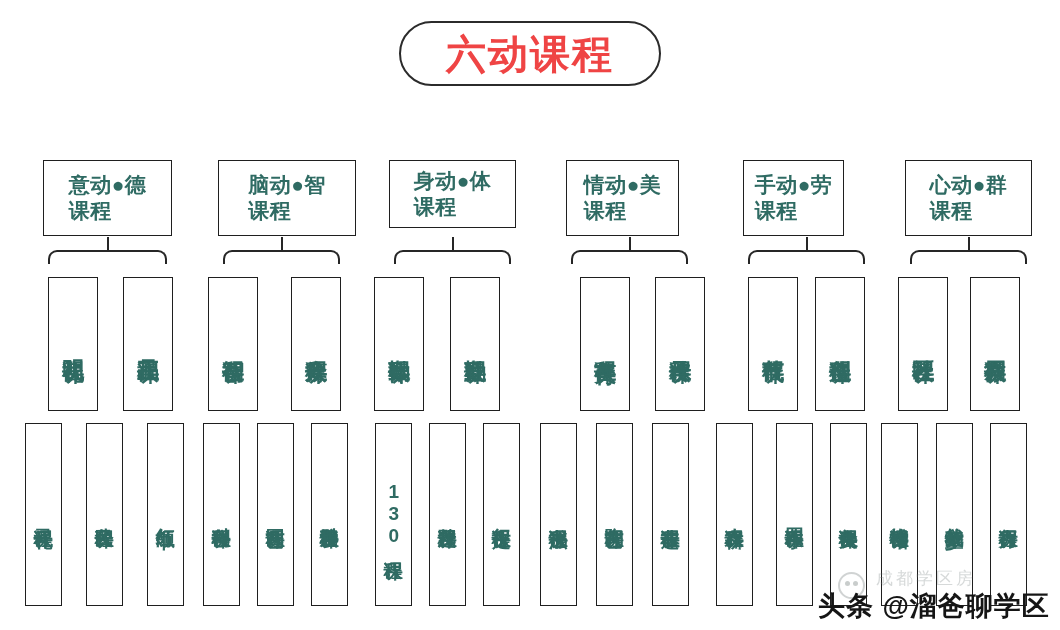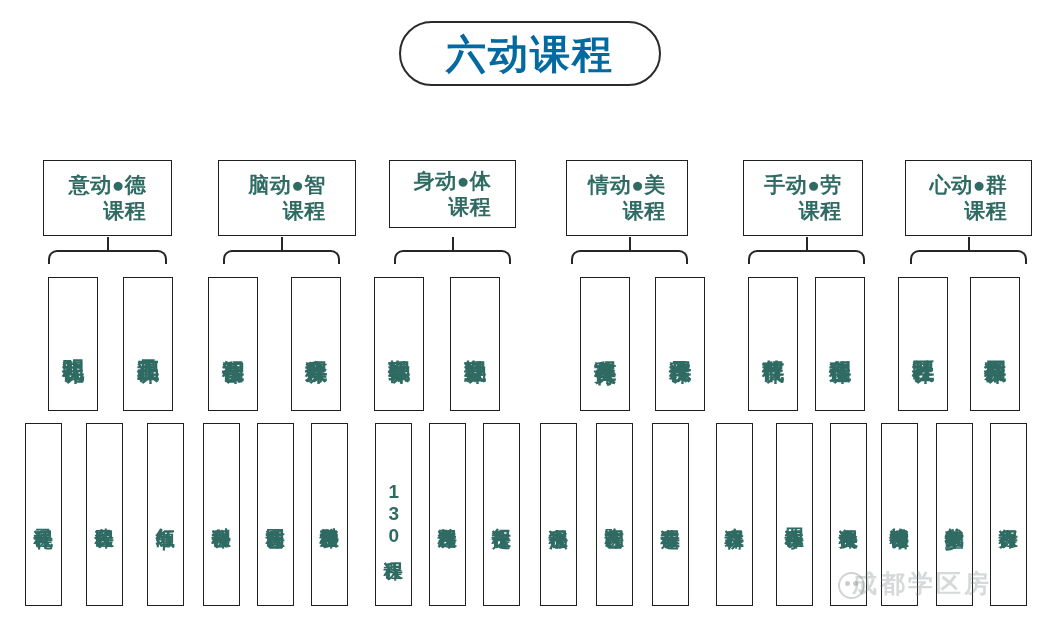--- a/index.html
+++ b/index.html
@@ -20,37 +20,37 @@
     width:262px;height:65px;
     border:2px solid #2b2b2b;
     border-radius:34px;
     background:#fff;
     display:flex;align-items:center;justify-content:center;
     box-sizing:border-box;
   }
   .title-pill .title-text{
     font-size:40px;
     font-weight:bold;
-    color:#0369a1;
+    color:#ef4444;
     letter-spacing:2px;
     line-height:1;
   }
 
   
   .node{
     position:absolute;
     box-sizing:border-box;
     border:1.6px solid #1f1f1f;
     background:#fff;
     color:#2f6b63;
     font-weight:bold;
     display:flex;
     align-items:center;
     justify-content:center;
-    text-align:right;
+    text-align:left;
   }
 
   
   .lvl1{
     font-size:21px;
     line-height:1.25;
     letter-spacing:0.5px;
   }
   .lvl1 .l1a{display:block;}
   .lvl1 .l1b{display:block;}
@@ -88,23 +88,23 @@
     position:absolute;
     left:818px;top:588px;
     font-size:27px;
     font-weight:bold;
     color:#151515;
     letter-spacing:1px;
     white-space:nowrap;
   }
   .wm-ghost{
     position:absolute;
-    left:852px;top:567px;
-    font-size:25px;
-    font-weight:bold;
+    left:876px;top:567px;
+    font-size:17px;
+    font-weight:normal;
     color:rgba(120,130,128,0.30);
     letter-spacing:3px;
     white-space:nowrap;
   }
   .wm-logo{
     position:absolute;
     left:838px;top:572px;
     width:27px;height:27px;
     border:2px solid rgba(120,130,128,0.35);
     border-radius:50%;
@@ -138,27 +138,27 @@
       <span class="l1a">脑动●智</span>
       <span class="l1b">课程</span>
     </div>
   </div>
   <div class="node lvl1" style="left:389px;top:160px;width:127px;height:68px;">
     <div>
       <span class="l1a">身动●体</span>
       <span class="l1b">课程</span>
     </div>
   </div>
-  <div class="node lvl1" style="left:566px;top:160px;width:122px;height:76px;">
+  <div class="node lvl1" style="left:566px;top:160px;width:113px;height:76px;">
     <div>
       <span class="l1a">情动●美</span>
       <span class="l1b">课程</span>
     </div>
   </div>
-  <div class="node lvl1" style="left:743px;top:160px;width:120px;height:76px;">
+  <div class="node lvl1" style="left:743px;top:160px;width:101px;height:76px;">
     <div>
       <span class="l1a">手动●劳</span>
       <span class="l1b">课程</span>
     </div>
   </div>
   <div class="node lvl1" style="left:905px;top:160px;width:127px;height:76px;">
     <div>
       <span class="l1a">心动●群</span>
       <span class="l1b">课程</span>
     </div>
@@ -226,14 +226,15 @@
   <div class="node lvl3 vert" style="left:716px;top:423px;width:37px;height:183px;">农耕课程</div>
   <div class="node lvl3 vert" style="left:776px;top:423px;width:37px;height:183px;">四季课程</div>
   <div class="node lvl3 vert" style="left:830px;top:423px;width:37px;height:183px;">美食课程</div>
 
   <div class="node lvl3 vert" style="left:881px;top:423px;width:37px;height:183px;">博物馆课程</div>
   <div class="node lvl3 vert" style="left:936px;top:423px;width:37px;height:183px;">我的童年梦</div>
   <div class="node lvl3 vert" style="left:990px;top:423px;width:37px;height:183px;">力行课程</div>
 
   <div class="wm-ghost">成都学区房</div>
   <div class="wm-logo"></div>
+  <div class="wm-main">头条 @溜爸聊学区</div>
 
 </div>
 
 </body></html>

